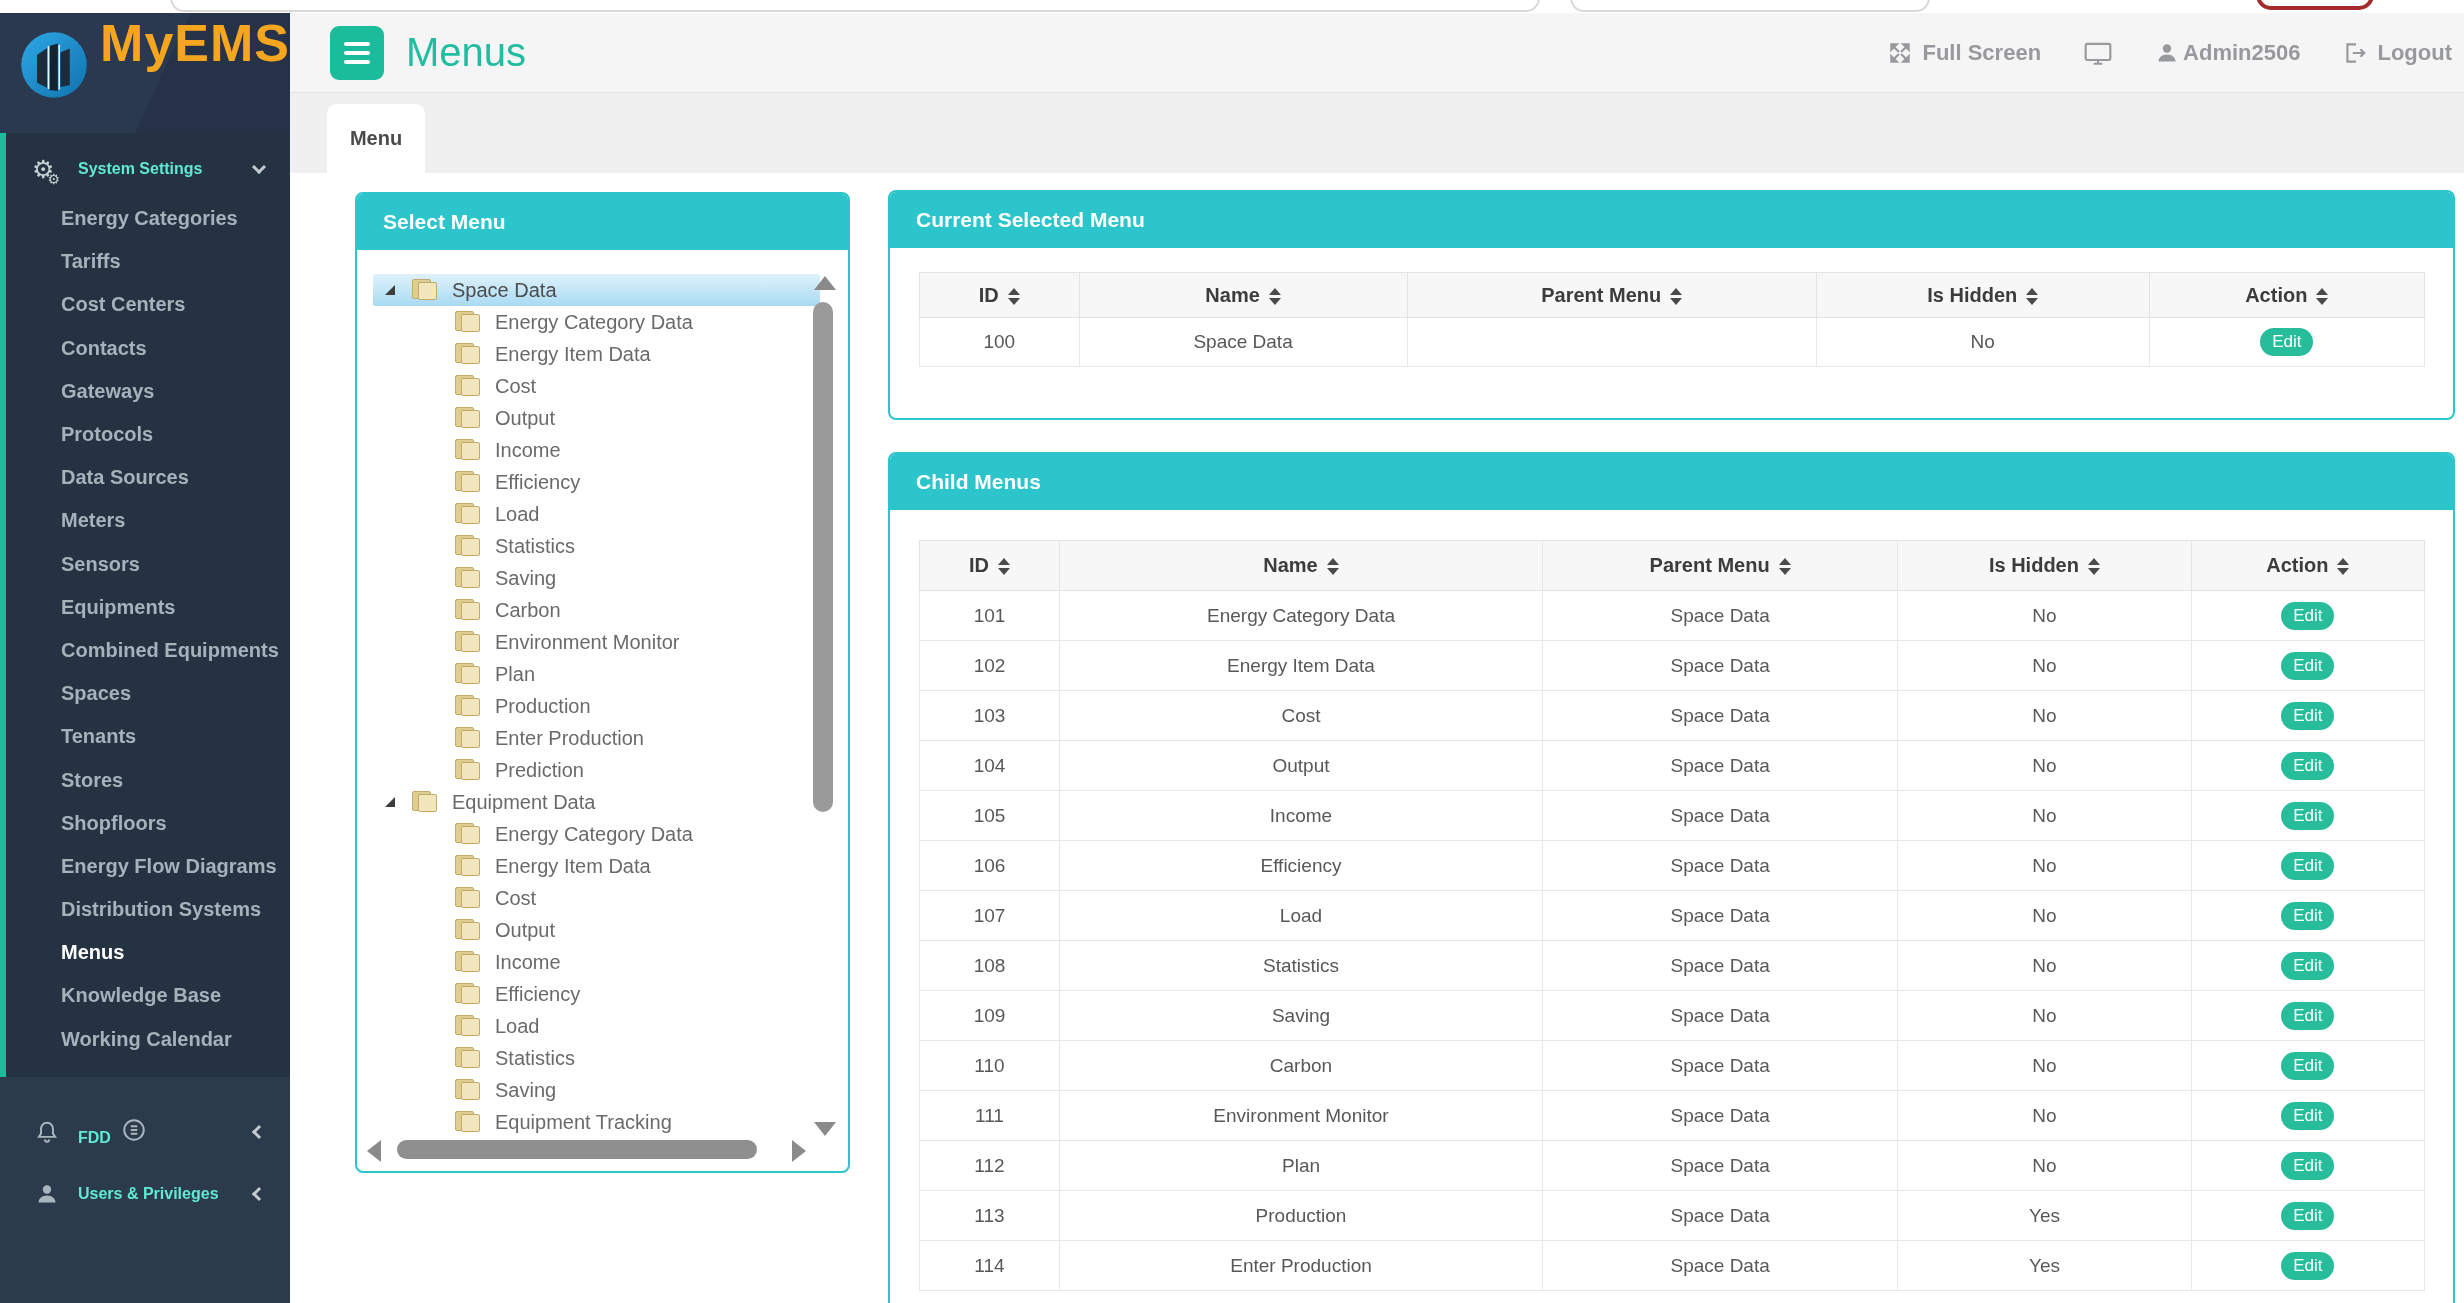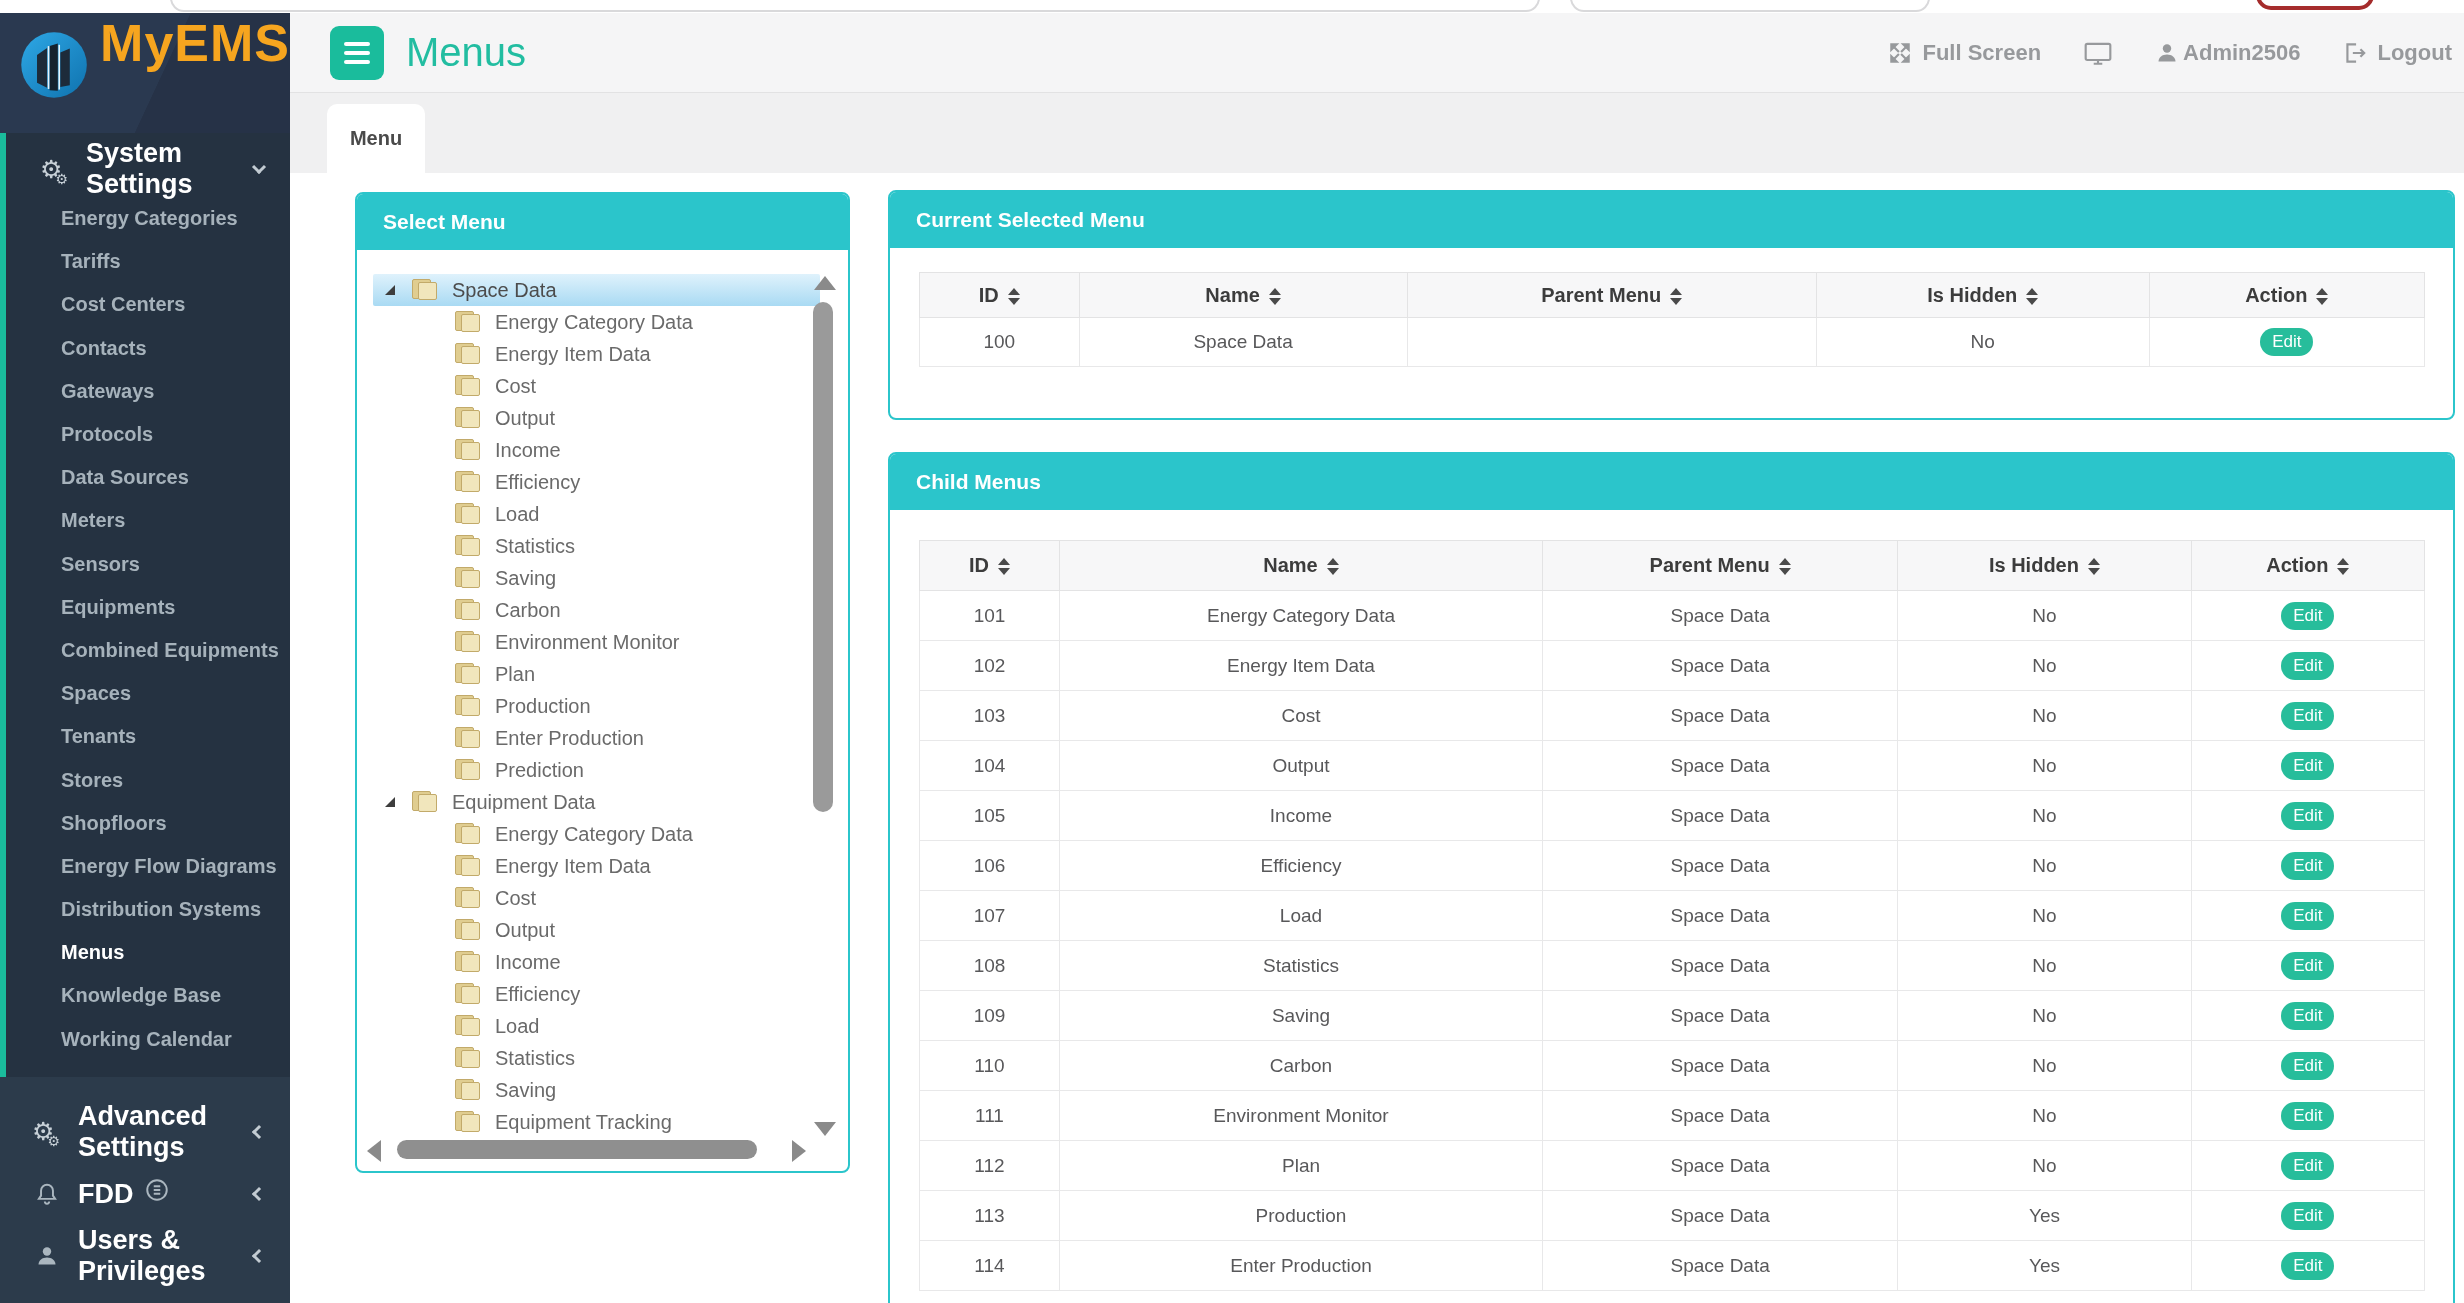--- a/index.html
+++ b/index.html
@@ -12,22 +12,22 @@
   .pill-red { position:absolute; top:-20px; height:30px; background:#fdfdfd; border:4px solid #a42b2b; border-radius:15px; }
 
   
   .sidebar { position:absolute; left:0; top:13px; width:290px; height:1290px; background:#2c3b4b; z-index:10; }
   .logo-area { height:120px; display:flex; align-items:flex-start; padding-left:20px;
      background:linear-gradient(115deg,#27someerror 0%); background:#28364a; }
   .logo-area { background:linear-gradient(115deg,#2a3950 55%,#263247 55.2%); }
   .logo-text { font-size:52px; font-weight:bold; color:#f6a51f; margin-left:12px; letter-spacing:1px; }
 
   .active-section { background:#253241; border-left:6px solid #1abc9c; padding:14px 0 16px 0; }
-  .section-row { display:flex; align-items:center; height:44px; padding:0 26px 0 34px;
-     color:#ffffff; font-weight:bold; font-size:27px; cursor:pointer; }
+  .section-row { display:flex; align-items:center; height:44px; padding:0 26px 0 26px;
+     color:#5eead4; font-weight:bold; font-size:16px; cursor:pointer; }
   .section-row .lbl { margin-left:16px; flex:1; }
   .collapsed-sections .section-row { height:62px; padding-left:32px; }
   .collapsed-sections { margin-top:24px; }
 
   .gear-ico { position:relative; font-size:25px; line-height:1; color:#c7d0d7; width:30px; display:inline-block; }
   .gear-ico::before { content:"\2699"; }
   .gear-ico::after { content:"\2699"; position:absolute; font-size:14px; right:2px; bottom:-4px; }
 
   .chev { width:10px; height:10px; border:solid #c2cbd2; border-width:0 3px 3px 0; display:inline-block; }
   .chev.down { transform:rotate(45deg); margin-top:-4px; }
@@ -167,25 +167,20 @@
         <li>Shopfloors</li>
         <li>Energy Flow Diagrams</li>
         <li>Distribution Systems</li>
         <li class="active">Menus</li>
         <li>Knowledge Base</li>
         <li>Working Calendar</li>
       </ul>
   </div>
 
   <div class="collapsed-sections">
-    <div class="section-row">
-      <span class="gear-ico"></span>
-      <span class="lbl">Advanced Settings</span>
-      <span class="chev left"></span>
-    </div>
     <div class="section-row">
       <span class="side-ico">
         <svg width="26" height="26" viewBox="0 0 24 24" fill="none" stroke="#aab6bf" stroke-width="1.8">
           <path d="M12 3.5a5.5 5.5 0 0 0-5.5 5.5v4.5L4.5 16.5h15L17.5 13.5V9A5.5 5.5 0 0 0 12 3.5z"></path>
           <path d="M10 19a2 2 0 0 0 4 0"></path>
         </svg>
       </span>
       <span class="lbl"><span>FDD</span><span class="fdd-badge">
             <svg width="26" height="26" viewBox="0 0 24 24" fill="none" stroke="#aab6bf" stroke-width="1.8">
               <circle cx="12" cy="12" r="9"></circle>

